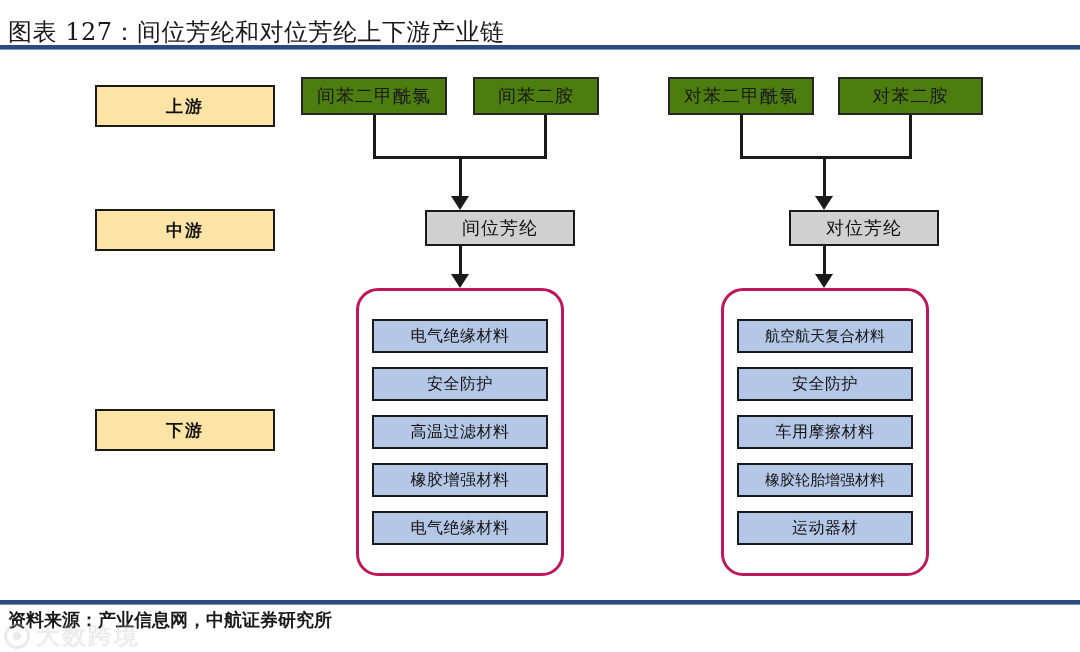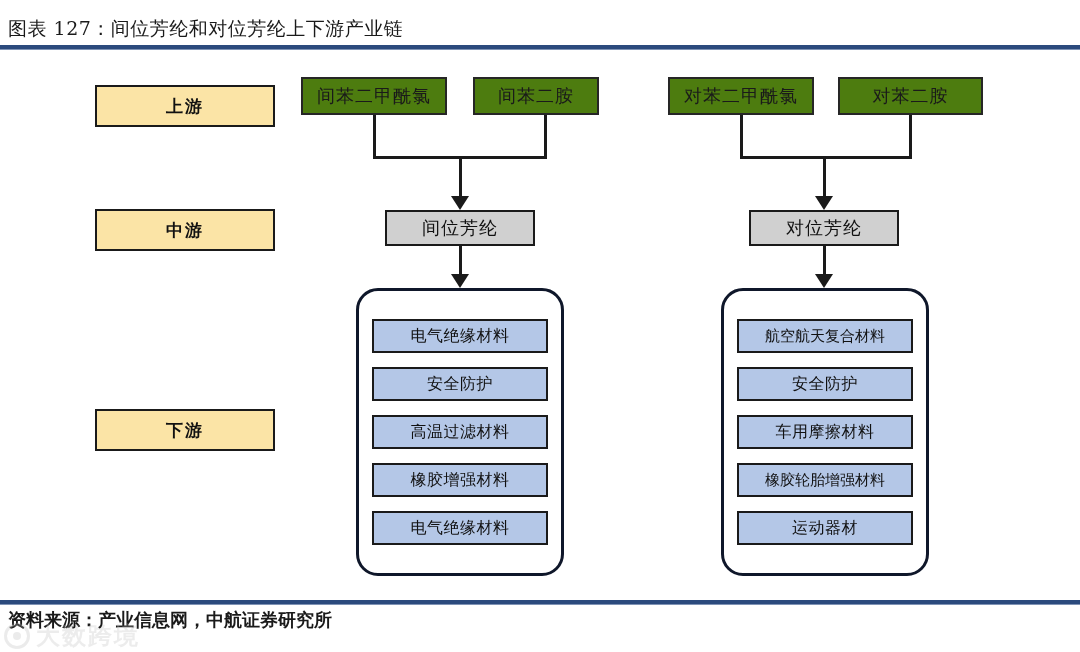--- a/index.html
+++ b/index.html
@@ -7,21 +7,21 @@
     width:1080px;height:652px;background:#ffffff;
     font-family:"Liberation Sans","DejaVu Sans",sans-serif;
     position:relative;overflow:hidden;
   }
   #root{position:absolute;left:0;top:0;width:1080px;height:652px;}
 
   
   .title{
     position:absolute;left:8px;top:16px;
     font-family:"DejaVu Serif","Liberation Serif",serif;
-    font-size:19px;color:#1a1a1a;letter-spacing:.5px;white-space:nowrap;
+    font-size:24px;color:#1a1a1a;letter-spacing:.5px;white-space:nowrap;
   }
   .rule-top{
     position:absolute;left:0;top:45px;width:1080px;height:4px;
     background:#2b4a7d;border-bottom:1px solid #7f93b5;
   }
   .rule-bottom{
     position:absolute;left:0;top:600px;width:1080px;height:4px;
     background:#2b4a7d;border-bottom:1px solid #7f93b5;
   }
   .source{
@@ -54,28 +54,29 @@
   #up-3{left:668px;top:77px;width:146px;}
   #up-4{left:838px;top:77px;width:145px;}
 
   
   .mid-box{
     position:absolute;height:36px;width:150px;
     background:#d0d0d0;border:2px solid #1a1a1a;
     display:flex;align-items:center;justify-content:center;
     font-size:18px;color:#111;letter-spacing:1px;
     box-sizing:border-box;
+    margin-left:40px;
   }
   #mid-1{left:385px;top:210px;}
   #mid-2{left:749px;top:210px;}
 
   
   .down-wrap{
     position:absolute;width:208px;height:288px;
-    border:3px solid #0f172a;border-radius:22px;background:#ffffff;
+    border:3px solid #be185d;border-radius:22px;background:#ffffff;
     box-sizing:border-box;
   }
   #down-wrap-1{left:356px;top:288px;}
   #down-wrap-2{left:721px;top:288px;}
 
   .down-list{
     position:absolute;left:0;top:0;width:100%;height:100%;
     display:flex;flex-direction:column;align-items:center;
     justify-content:center;gap:14px;
   }

